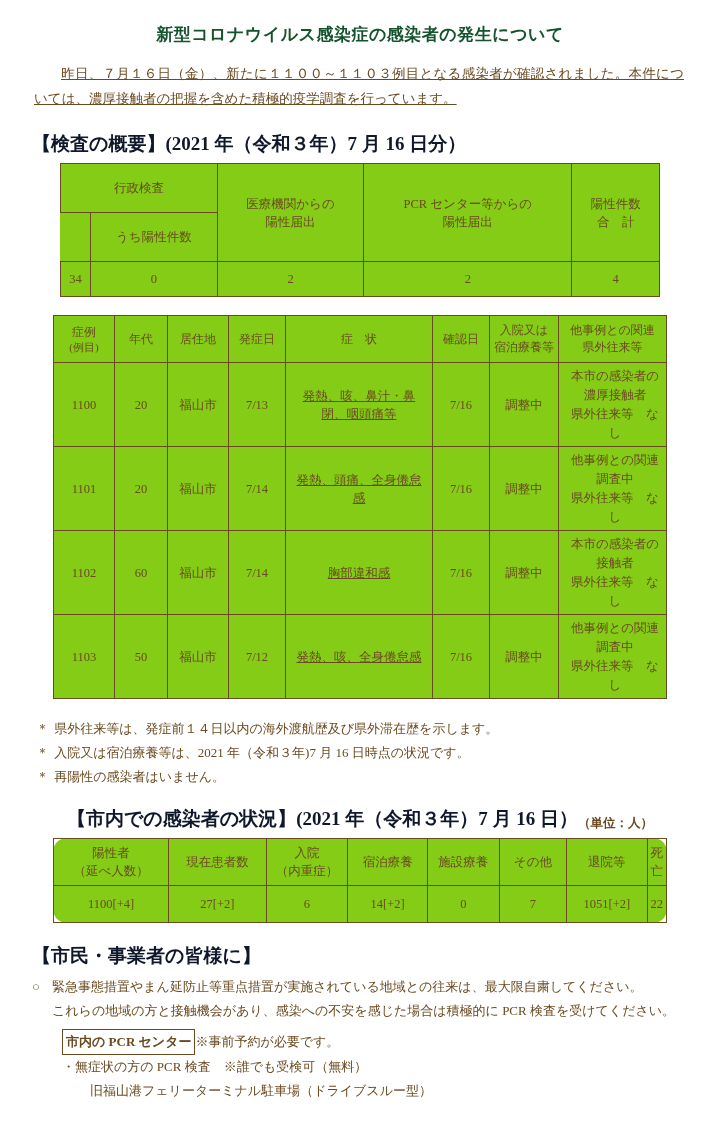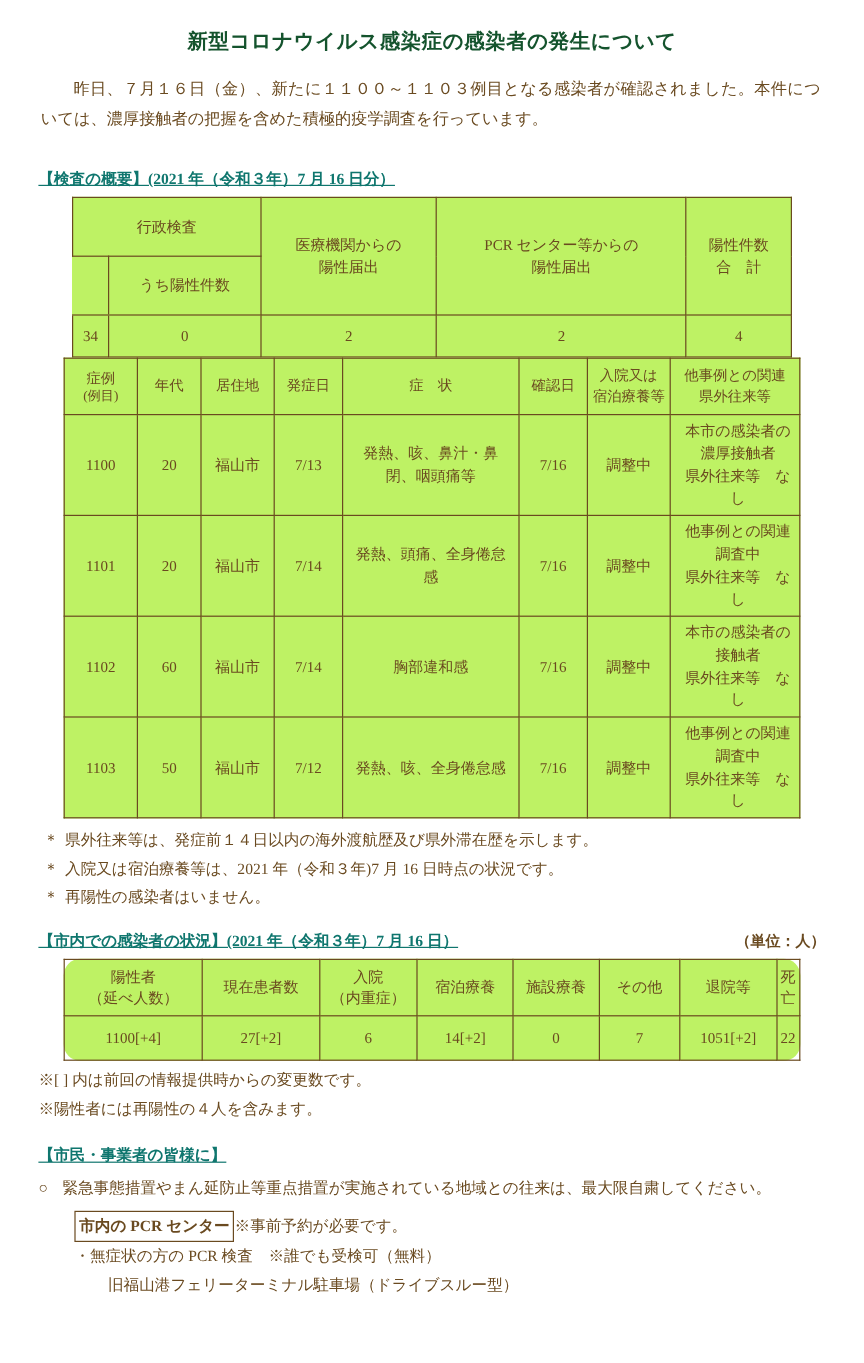--- a/index.html
+++ b/index.html
@@ -24,66 +24,66 @@
     text-align: center;
     font-size: 17px;
     font-weight: bold;
     letter-spacing: 0.5px;
     margin: 6px 0 14px 0;
     color: #14532d;
   }
   .lead {
     font-size: 13.5px;
     line-height: 1.8;
-    margin: 0 10px 28px 8px;
+    margin: 0 10px 18px 8px;
     text-align: justify;
+    text-decoration: underline;
   }
   .lead .indent { display: inline-block; width: 2em; }
   .section-head {
-    font-size: 13px;
+    font-size: 19px;
     font-weight: bold;
     margin: 14px 0 5px 6px;
-    color: #0f766e;
-    text-decoration: underline;
+    color: #0f172a;
   }
   .section-head-row {
     display: flex;
     align-items: flex-end;
-    justify-content: space-between;
+    justify-content: center;
     margin: 14px 6px 5px 6px;
   }
   .section-head-row .section-head {
     margin: 0;
   }
   .unit-note {
     font-size: 12.5px;
     font-weight: bold;
   }
   table {
     border-collapse: collapse;
-    margin: 0 auto 0 auto;
-    background: #bef264;
+    margin: 0 auto 18px auto;
+    background: #84cc16;
   }
   table.t1 { width: 600px; }
   table.t2 { width: 614px; }
   table.t3 { width: 614px; border-radius: 14px; }
   table th, table td {
     border: 1px solid #6a4a20;
     text-align: center;
     vertical-align: middle;
     font-size: 12.5px;
     padding: 4px 3px;
     line-height: 1.45;
   }
   table th { font-weight: normal; }
   .t1 th { height: 40px; }
   .t1 td { height: 26px; }
   .t2 th { height: 38px; font-size: 12px; }
   .t2 td { height: 40px; font-size: 12.5px; }
-  .t2 td.sym { text-align: center; }
+  .t2 td.sym { text-align: center; text-decoration: underline; }
   .t2 td.rel { text-align: center; padding-left: 8px; line-height: 1.5; }
   .t3 th { height: 38px; }
   .t3 td { height: 28px; }
   .small-sub { font-size: 11px; display: block; line-height: 1.2; }
   .notes {
     margin: 6px 0 0 10px;
     font-size: 13px;
     line-height: 1.85;
   }
   .notes .ast {
@@ -291,33 +291,30 @@
       <td>6</td>
       <td>14[+2]</td>
       <td>0</td>
       <td>7</td>
       <td>1051[+2]</td>
       <td>22</td>
     </tr>
   </tbody>
     </table>
 
-  <div class="after-table-notes">
-    <div>※[ ] 内は前回の情報提供時からの変更数です。</div>
-    <div>※陽性者には再陽性の４人を含みます。</div>
-  </div>
 
   <div class="section-head" style="margin-top:18px">【市民・事業者の皆様に】</div>
 
   <div class="bullets">
 
     <div class="bullet">
       <div class="mark">○</div>
       <div class="body">
         <div>緊急事態措置やまん延防止等重点措置が実施されている地域との往来は、最大限自粛してください。</div>
+        <div>これらの地域の方と接触機会があり、感染への不安を感じた場合は積極的に PCR 検査を受けてください。</div>
       </div>
     </div>
 
     <div class="sub-block">
       <div>
         <span class="boxed">市内の PCR センター</span><span>※事前予約が必要です。</span>
       </div>
       <div>・無症状の方の PCR 検査　※誰でも受検可（無料）</div>
       <div class="indent2">旧福山港フェリーターミナル駐車場（ドライブスルー型）</div>
 

